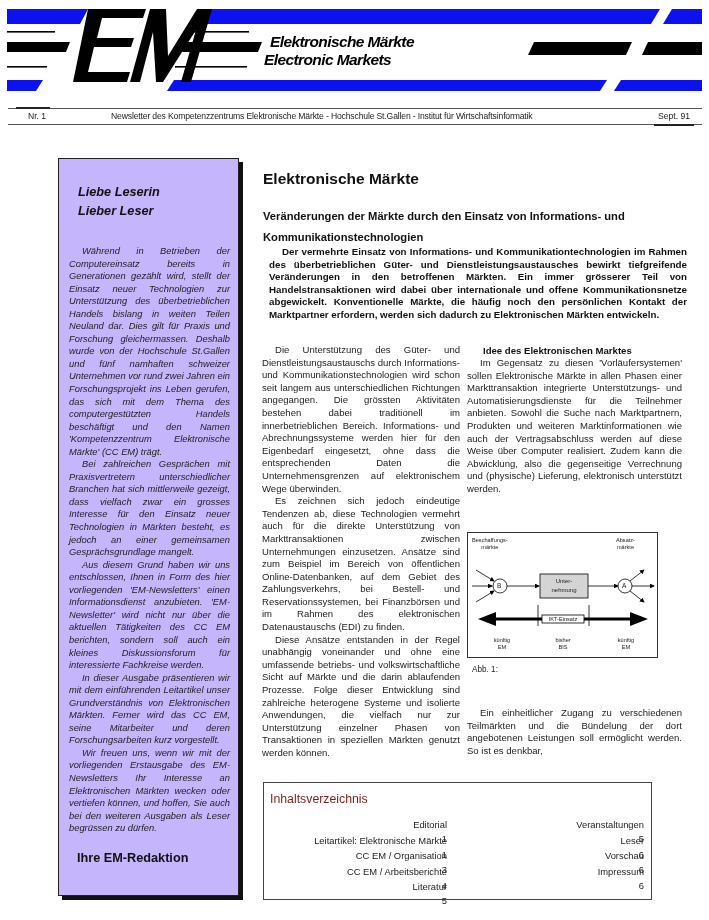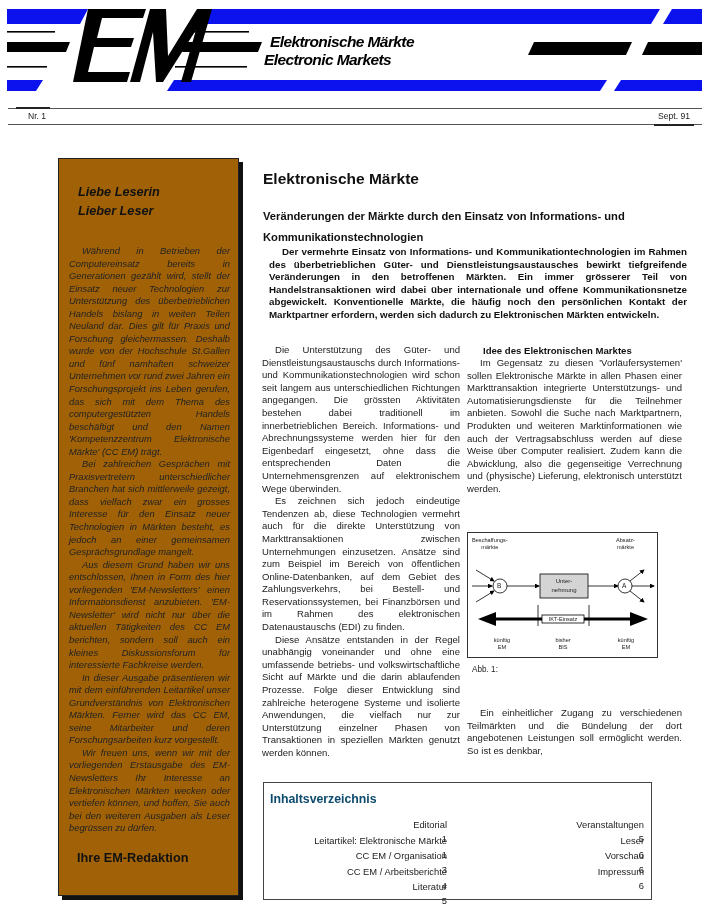--- a/index.html
+++ b/index.html
@@ -23,21 +23,21 @@
   #info-bar::before, #info-bar::after { content: ""; position: absolute; height: 2px; background: #222; }
   #info-bar::before { left: 8px; width: 34px; top: -2px; }
   #info-bar::after { right: 8px; width: 40px; bottom: -2px; }
   .info-txt { position: absolute; top: 2px; font-size: 8.6px; color: #222; white-space: nowrap; }
   #info-nr { left: 20px; }
   #info-newsletter { left: 103px; letter-spacing: -0.15px; }
   #info-date { right: 12px; }
 
   
   #sidebar { position: absolute; left: 58px; top: 158px; width: 181px; height: 738px;
-    border: 1px solid #222; background: #a16207; box-shadow: 4px 4px 0 #111; }
+    border: 1px solid #222; background: #c4b5fd; box-shadow: 4px 4px 0 #111; }
   #sidebar-greeting { position: absolute; left: 19px; top: 24px; font-style: italic; font-weight: bold;
     font-size: 12.7px; line-height: 19px; color: #111; }
   #sidebar-body { position: absolute; left: 10px; top: 86px; width: 161px; font-style: italic;
     font-size: 9.35px; line-height: 12.55px; text-align: justify; color: #222; }
   #sidebar-body p { text-indent: 13px; }
   #sidebar-sign { position: absolute; left: 18px; top: 692px; font-weight: bold;
     font-size: 12.7px; color: #111; white-space: nowrap; }
 
   
   #article-title { position: absolute; left: 263px; top: 170px; font-weight: bold; font-size: 15.5px; color: #111; }
@@ -60,21 +60,21 @@
   .fig-lbl { position: absolute; font-size: 5.6px; line-height: 7px; color: #222; text-align: center; white-space: nowrap; }
   #fig-caption { position: absolute; left: 472px; top: 665px; width: 215px; font-size: 8.2px; line-height: 10.4px; color: #222; }
   #fig-caption .cap-no { position: absolute; left: 0; top: 0; }
   #fig-caption .cap-text { margin-left: 34px; display: block; }
 
   #col-right-bottom { position: absolute; left: 467px; top: 707px; width: 215px; font-size: 9.55px;
     line-height: 12.6px; text-align: justify; text-indent: 13px; color: #222; }
 
   
   #toc { position: absolute; left: 263px; top: 782px; width: 389px; height: 118px; border: 1px solid #444; background: #fff; }
-  #toc-title { position: absolute; left: 6px; top: 9px; font-weight: bold; font-size: 12.3px; color: #0c4a6e; }
+  #toc-title { position: absolute; left: 6px; top: 9px; font-weight: normal; font-size: 12.3px; color: #7f1d1d; }
   .toc-col { position: absolute; top: 36px; }
   #toc-col-left { left: 6px; width: 177px; }
   #toc-col-right { left: 203px; width: 177px; }
   .toc-row { position: relative; height: 15.6px; font-size: 9.4px; color: #222; display: flex; align-items: flex-end; flex-direction: column; }
   .toc-label { white-space: nowrap; }
   .toc-fill { flex: 1; border-bottom: 1px solid #222; margin: 0 5px 2px 2px; height: 1px; }
   .toc-page { width: 10px; text-align: right; }
 </style>
 </head>
 <body>
@@ -104,20 +104,21 @@
     <polygon points="88,9 146,9 143,18 102,18 97,38 134,38 131,47 94,47 88,72 130,72 127,82 73,82" fill="#000"></polygon>
 
     <polygon points="150,9 166,9 168,56 197,9 212,9 191,82 181,82 196,30 163,82 156,82 153,32 140,82 130,82" fill="#000"></polygon>
   </svg>
   <div class="mast-title" id="mast-title-de">Elektronische Märkte</div>
   <div class="mast-title" id="mast-title-en">Electronic Markets</div>
 </div>
 
 <div id="info-bar">
   <span class="info-txt" id="info-nr">Nr. 1</span>
+  <span class="info-txt" id="info-newsletter">Newsletter des Kompetenzzentrums Elektronische Märkte  -  Hochschule St.Gallen  -  Institut für Wirtschaftsinformatik</span>
   <span class="info-txt" id="info-date">Sept. 91</span>
 </div>
 
 <div id="sidebar">
   <div id="sidebar-greeting">
     <div>Liebe Leserin</div>
     <div>Lieber Leser</div>
   </div>
   <div id="sidebar-body">
     <p>Während in Betrieben der Computereinsatz bereits in Generationen gezählt wird, stellt der Einsatz neuer Technologien zur Unterstützung des überbetrieblichen Handels bislang in weiten Teilen Neuland dar. Dies gilt für Praxis und Forschung gleichermassen. Deshalb wurde von der Hochschule St.Gallen und fünf namhaften schweizer Unternehmen vor rund zwei Jahren ein Forschungsprojekt ins Leben gerufen, das sich mit dem Thema des computergestützten Handels beschäftigt und den Namen 'Kompetenzzentrum Elektronische Märkte' (CC EM) trägt.</p>

